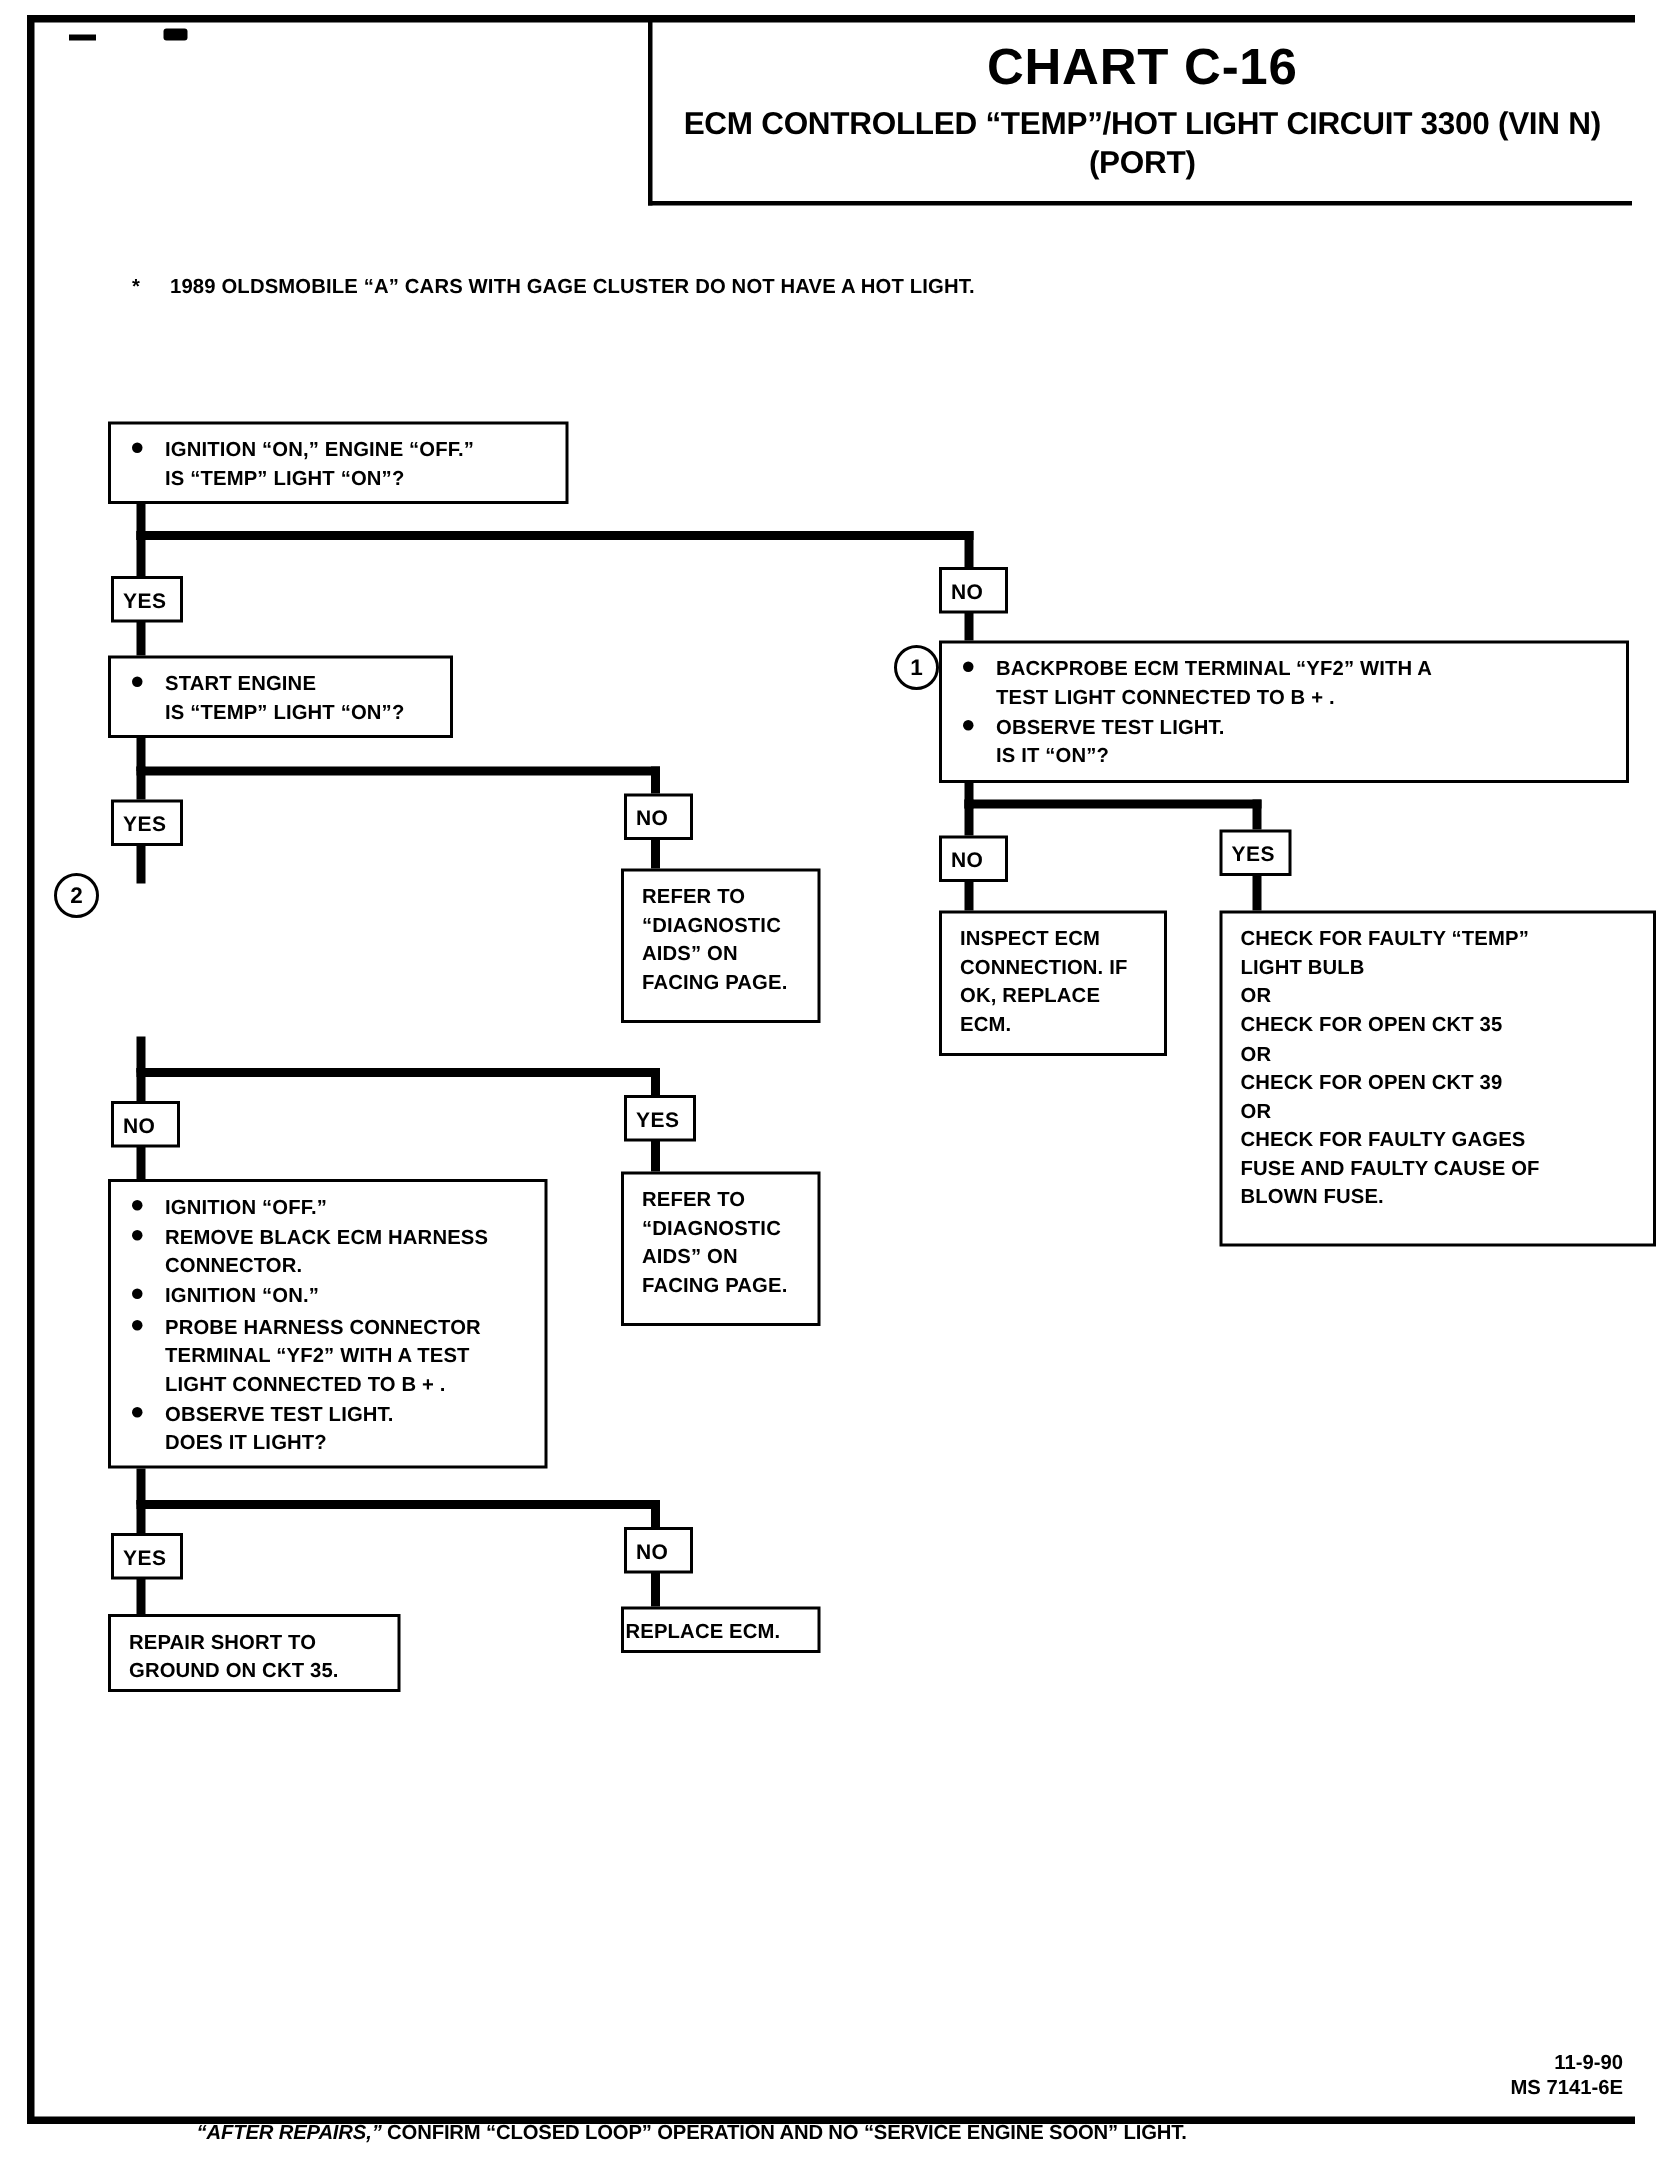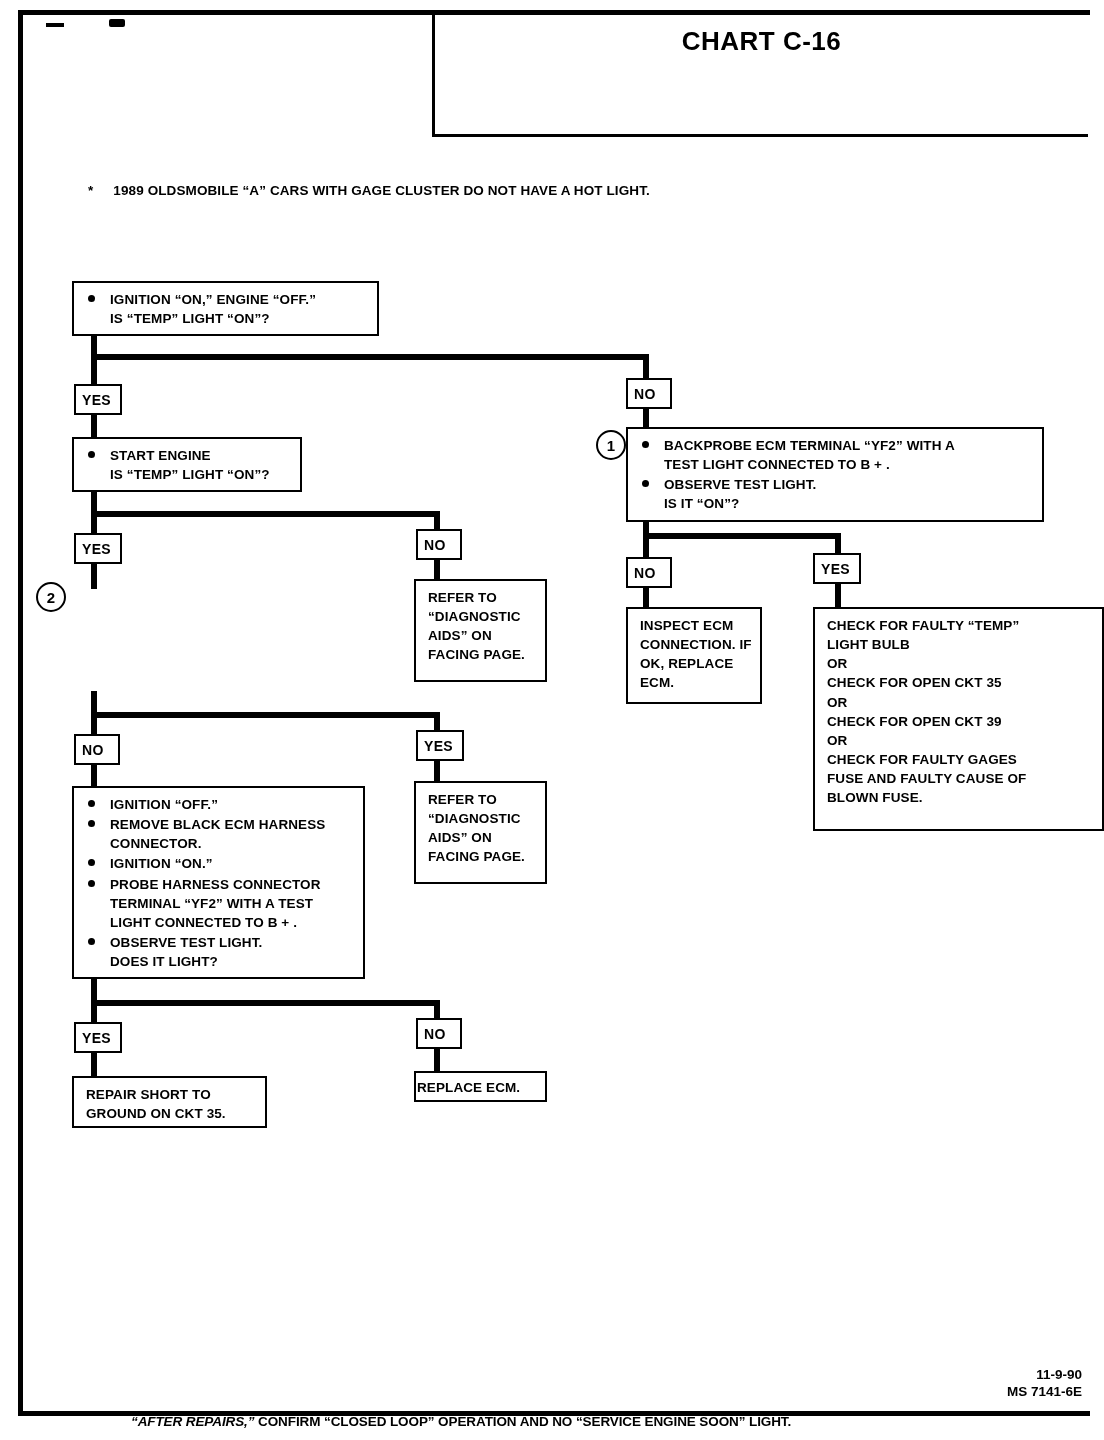--- a/index.html
+++ b/index.html
@@ -47,21 +47,21 @@
     position: absolute;
     left: 432px; top: 12px;
     width: 656px; height: 125px;
     border: 3px solid #000;
     border-top: none;
     border-right: none;
     box-sizing: border-box;
     text-align: center;
   }
   #title-block .chart-no {
-    font-size: 26px;
+    font-size: 34px;
     font-weight: bold;
     letter-spacing: 0.5px;
     margin-top: 16px;
     line-height: 1.05;
   }
   #title-block .chart-title {
     font-size: 21px;
     font-weight: bold;
     line-height: 1.25;
     margin-top: 6px;
@@ -182,20 +182,24 @@
 
   <div class="page-border-top"></div>
   <div class="page-border-left"></div>
   <div class="page-border-bottom"></div>
 
   <div class="artifact" style="left:46px; top:23px; width:18px; height:4px;"></div>
   <div class="artifact" style="left:109px; top:19px; width:16px; height:8px; border-radius:2px;"></div>
 
   <div id="title-block">
     <div class="chart-no">CHART C-16</div>
+    <div class="chart-title">
+      <span class="line">ECM CONTROLLED “TEMP”/HOT LIGHT CIRCUIT</span>
+      <span class="line">3300  (VIN N) (PORT)</span>
+    </div>
   </div>
 
   <div id="footnote">
     <span class="star">*</span><span>1989 OLDSMOBILE “A” CARS WITH GAGE CLUSTER DO NOT HAVE A HOT LIGHT.</span>
   </div>
 
   <div class="box" style="left:72px; top:281px; width:307px; height:55px;">
     <ul>
       <li>
         <span class="bullet"></span>
@@ -226,21 +230,21 @@
         <span class="bullet"></span>
         <span class="line">START ENGINE</span>
         <span class="line">IS “TEMP” LIGHT “ON”?</span>
       </li>
     </ul>
   </div>
 
   <div class="circle-ref" style="left:596px; top:430px;">
     <span>1</span>
   </div>
-  <div class="box" style="left:626px; top:427px; width:418px; height:95px;">
+  <div class="box" style="left:626px; top:427px; width:460px; height:95px;">
     <ul>
       <li>
         <span class="bullet"></span>
         <span class="line">BACKPROBE ECM TERMINAL “YF2” WITH A</span>
         <span class="line">TEST LIGHT CONNECTED TO B + .</span>
       </li>
       <li>
         <span class="bullet"></span>
         <span class="line">OBSERVE TEST LIGHT.</span>
         <span class="line">IS IT “ON”?</span>
@@ -282,21 +286,21 @@
     <span>2</span>
   </div>
 
   <div class="box plain-lines" style="left:414px; top:579px; width:133px; height:103px; padding-left:12px;">
     <span class="line">REFER TO</span>
     <span class="line">“DIAGNOSTIC</span>
     <span class="line">AIDS” ON</span>
     <span class="line">FACING PAGE.</span>
   </div>
 
-  <div class="box plain-lines" style="left:626px; top:607px; width:136px; height:97px; padding-left:12px;">
+  <div class="box plain-lines" style="left:626px; top:607px; width:152px; height:97px; padding-left:12px;">
     <span class="line">INSPECT ECM</span>
     <span class="line">CONNECTION. IF</span>
     <span class="line">OK, REPLACE</span>
     <span class="line">ECM.</span>
   </div>
 
   <div class="box plain-lines" style="left:813px; top:607px; width:291px; height:224px; padding-left:12px;">
     <span class="line">CHECK FOR FAULTY “TEMP”</span>
     <span class="line">LIGHT BULB</span>
     <span class="line">OR</span>

